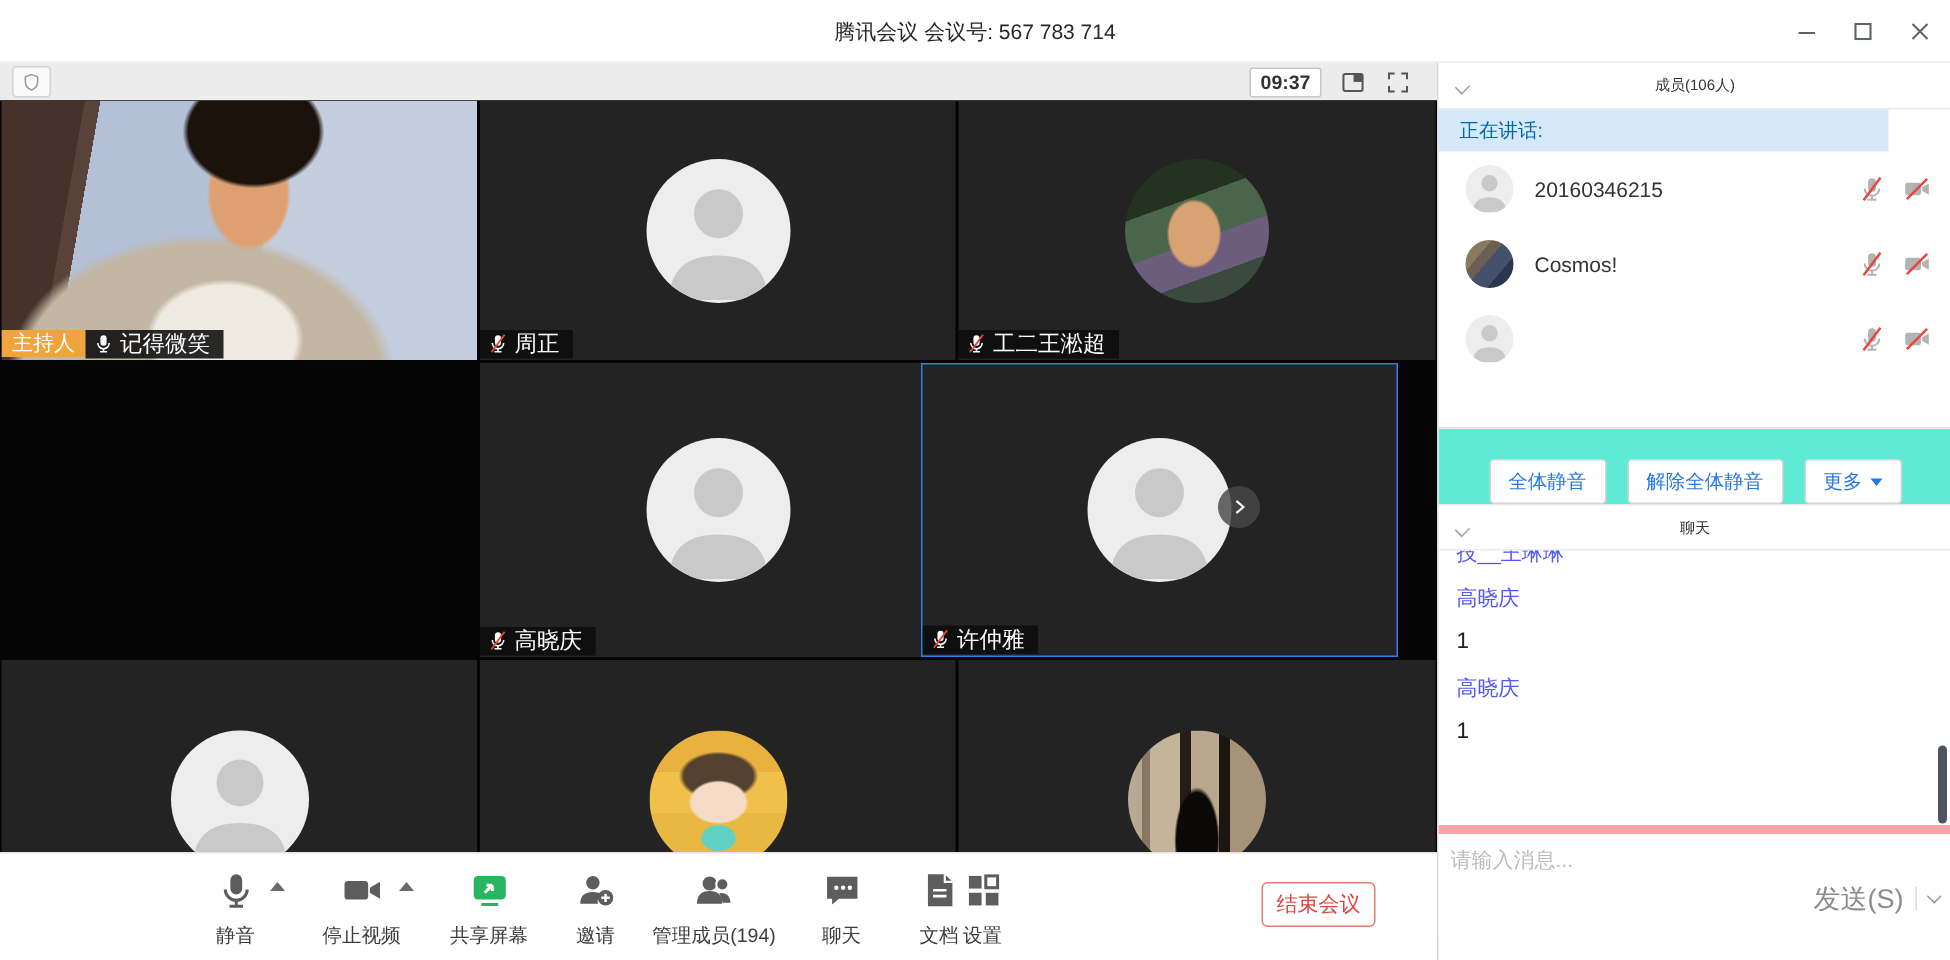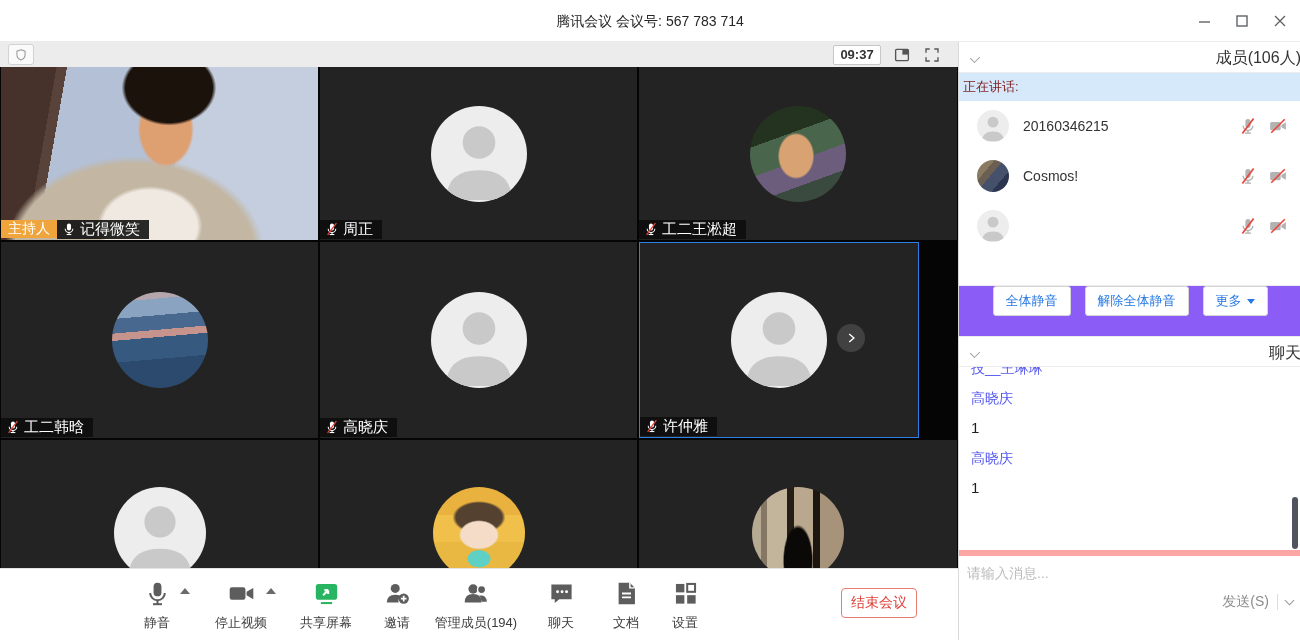--- a/index.html
+++ b/index.html
@@ -57,57 +57,57 @@
   .toolbar{position:absolute;left:0;top:568px;width:958px;height:72px;background:#fff;border-top:1px solid #e4e4e4;}
   .tb-item{position:absolute;top:11px;width:96px;text-align:center;cursor:pointer;color:#5d5d5d;}
   .tb-item svg{width:27px;height:27px;}
   .tb-label{margin-top:3px;font-size:13px;color:#3c3c3c;white-space:nowrap;}
   .caret-up{position:absolute;top:19px;width:0;height:0;border-left:5px solid transparent;border-right:5px solid transparent;border-bottom:6px solid #6a6a6a;cursor:pointer;}
   .end-btn{position:absolute;left:841px;top:19px;width:76px;height:30px;background:#fff;border:1px solid #e87a72;border-radius:4px;color:#e0433c;font-size:14px;cursor:pointer;}
 
   
   .panel{position:absolute;left:958px;top:42px;width:342px;height:598px;background:#fff;border-left:1px solid #d9d9d9;overflow:hidden;}
   .p-header{position:absolute;left:0;width:342px;height:31px;border-bottom:1px solid #ececec;background:#fff;}
-  .p-header .p-title{position:absolute;inset:0;text-align:right;line-height:31px;font-size:16px;color:#333;}
+  .p-header .p-title{position:absolute;inset:0;text-align:center;line-height:31px;font-size:10px;color:#333;}
   .chev{position:absolute;left:12px;top:12px;width:8px;height:8px;border-left:1.5px solid #9a9a9a;border-bottom:1.5px solid #9a9a9a;transform:rotate(-45deg) scale(1,.8);cursor:pointer;}
-  .speaking{position:absolute;left:0;top:31px;width:342px;height:28px;background:#d6e9fb;font-size:13px;color:#7f1d1d;line-height:28px;padding-left:4px;}
+  .speaking{position:absolute;left:0;top:31px;width:300px;height:28px;background:#d6e9fb;font-size:13px;color:#0369a1;line-height:28px;padding-left:14px;}
   .m-list{position:absolute;left:0;top:59px;width:342px;height:184px;overflow:hidden;}
   .m-row{position:relative;height:50px;display:flex;align-items:center;padding:0 14px 0 18px;cursor:pointer;}
   .m-avatar{width:32px;height:32px;border-radius:50%;overflow:hidden;position:relative;flex:none;background:#ededed;}
   .m-avatar svg{position:absolute;inset:0;}
   .av-redbow{background:
     radial-gradient(5px 4px at 34% 20%, #e03246 0 85%, rgba(0,0,0,0)),
     radial-gradient(5px 4px at 58% 18%, #e03246 0 85%, rgba(0,0,0,0)),
     radial-gradient(9px 9px at 47% 44%, #f6ddc9 0 70%, rgba(0,0,0,0) 78%),
     radial-gradient(13px 11px at 46% 30%, #2e1e18 0 75%, rgba(0,0,0,0) 83%),
     radial-gradient(10px 8px at 47% 74%, #333a4a 0 70%, rgba(0,0,0,0) 78%),#f6f2ee;}
   .av-cosmos{background:linear-gradient(130deg,#8a7a62 0 30%,#6a5f52 30% 45%,#45506a 45% 70%,#2c3550 70%);}
   .m-name{margin-left:14px;font-size:14px;color:#333;white-space:nowrap;}
   .m-meta{color:#a8a8a8;}
   .m-icons{margin-left:auto;display:flex;align-items:center;gap:12px;color:#9aa0a8;}
   .m-icons svg{width:18px;height:18px;cursor:pointer;}
-  .m-footer{position:absolute;left:0;top:243px;width:342px;height:51px;border-top:1px solid #ececec;display:flex;align-items:flex-start;justify-content:center;gap:14px;background:#8b5cf6;}
+  .m-footer{position:absolute;left:0;top:243px;width:342px;height:51px;border-top:1px solid #ececec;display:flex;align-items:flex-end;justify-content:center;gap:14px;background:#5eead4;}
   .blue-btn{border:1px solid #d6d6d6;border-radius:3px;background:#fff;color:#2678e3;font-size:13px;padding:5px 12px;cursor:pointer;display:flex;align-items:center;gap:5px;}
   .caret-down{width:0;height:0;border-left:4px solid transparent;border-right:4px solid transparent;border-top:5px solid #2678e3;}
 
   .chat-header{top:294px;border-top:1px solid #ececec;}
   .chat-msgs{position:absolute;left:0;top:325px;width:351px;height:184px;overflow:hidden;padding:0 14px 0 12px;}
   .c-line{height:18px;line-height:18px;margin-bottom:12px;white-space:nowrap;}
   .c-sender{font-size:14px;color:#5558ef;}
   .c-msg{font-size:15px;color:#1f1f1f;}
   .clipped{margin-top:-8px;}
   .scroll-thumb{position:absolute;right:2px;top:455px;width:6px;height:52px;background:#4e5560;border-radius:3px;cursor:pointer;}
   .popout-row{position:absolute;left:0;top:509px;width:342px;height:17px;border-top:1px solid #f0f0f0;}
   .popout-link{position:absolute;right:12px;top:11px;font-size:13px;color:#2678e3;cursor:pointer;}
 
   .input-area{position:absolute;left:0;top:508px;width:342px;height:72px;border-top:6px solid #fca5a5;background:#fff;}
   .msg-input{position:absolute;left:8px;top:6px;width:180px;height:22px;border:none;outline:none;font-size:14px;color:#333;background:transparent;}
   .msg-input::placeholder{color:#bcbcbc;}
   .send-row{position:absolute;right:8px;bottom:11px;display:flex;align-items:center;gap:8px;}
-  .send-label{font-size:14px;color:#8c8c8c;cursor:pointer;}
+  .send-label{font-size:18px;color:#8c8c8c;cursor:pointer;}
   .send-divider{width:1px;height:16px;background:#ddd;}
   .send-caret{width:7px;height:7px;border-left:1.5px solid #9a9a9a;border-bottom:1.5px solid #9a9a9a;transform:rotate(-45deg);margin-top:-3px;cursor:pointer;}
 </style>
 </head>
 <body>
 
 <svg width="0" height="0" style="position:absolute">
   <defs>
     <symbol id="s-mic" viewBox="0 0 24 24">
       <rect x="8.5" y="2.5" width="7" height="12" rx="3.5" fill="currentColor"></rect>
@@ -283,70 +283,57 @@
         <div class="tag">
             <span class="seg">
           <svg viewBox="0 0 24 24" style="color:#fff">
                 <use href="#s-mic-off"></use>
               </svg>
           <span>工二王淞超</span>
         </span>
           </div>
       </div>
 
-      <div class="tile" style="left:1px;top:175px;width:317px;height:196px">
-        <div class="tile-center">
-            <span class="av av-96 av-ocean"></span>
+
+      <div class="tile" style="left:320px;top:175px;width:317px;height:196px">
+        <div class="tile-center">
+            <span class="av av-96 av-default">
+              <svg viewBox="0 0 100 100" width="96" height="96">
+                <use href="#s-person"></use>
+              </svg>
+            </span>
           </div>
         <div class="tag">
             <span class="seg">
           <svg viewBox="0 0 24 24" style="color:#fff">
                 <use href="#s-mic-off"></use>
               </svg>
-          <span>工二韩晗</span>
-        </span>
-          </div>
-      </div>
-
-      <div class="tile" style="left:320px;top:175px;width:317px;height:196px">
+          <span>高晓庆</span>
+        </span>
+          </div>
+      </div>
+
+      <div class="tile selected" style="left:614px;top:175px;width:318px;height:196px">
         <div class="tile-center">
             <span class="av av-96 av-default">
               <svg viewBox="0 0 100 100" width="96" height="96">
                 <use href="#s-person"></use>
               </svg>
             </span>
+          </div>
+        <div class="next-arrow">
+            <svg viewBox="0 0 24 24" width="14" height="14">
+              <use href="#s-chevron-right"></use>
+            </svg>
           </div>
         <div class="tag">
             <span class="seg">
           <svg viewBox="0 0 24 24" style="color:#fff">
                 <use href="#s-mic-off"></use>
               </svg>
-          <span>高晓庆</span>
-        </span>
-          </div>
-      </div>
-
-      <div class="tile selected" style="left:639px;top:175px;width:280px;height:196px">
-        <div class="tile-center">
-            <span class="av av-96 av-default">
-              <svg viewBox="0 0 100 100" width="96" height="96">
-                <use href="#s-person"></use>
-              </svg>
-            </span>
-          </div>
-        <div class="next-arrow">
-            <svg viewBox="0 0 24 24" width="14" height="14">
-              <use href="#s-chevron-right"></use>
-            </svg>
-          </div>
-        <div class="tag">
-            <span class="seg">
-          <svg viewBox="0 0 24 24" style="color:#fff">
-                <use href="#s-mic-off"></use>
-              </svg>
           <span>许仲雅</span>
         </span>
           </div>
       </div>
 
       <div class="tile" style="left:1px;top:373px;width:317px;height:185px">
         <div class="tile-center">
             <span class="av av-92 av-default">
               <svg viewBox="0 0 100 100" width="92" height="92">
                 <use href="#s-person"></use>
@@ -413,21 +400,21 @@
       <div class="tb-label">聊天</div>
     </div>
 
     <div class="tb-item" style="left:578px">
       <svg viewBox="0 0 24 24">
           <use href="#s-doc"></use>
         </svg>
       <div class="tb-label">文档</div>
     </div>
 
-    <div class="tb-item" style="left:637px">
+    <div class="tb-item" style="left:607px">
       <svg viewBox="0 0 24 24">
           <use href="#s-grid4"></use>
         </svg>
       <div class="tb-label">设置</div>
     </div>
 
     <button class="end-btn">结束会议</button>
   </div>
 
   <div class="panel">

